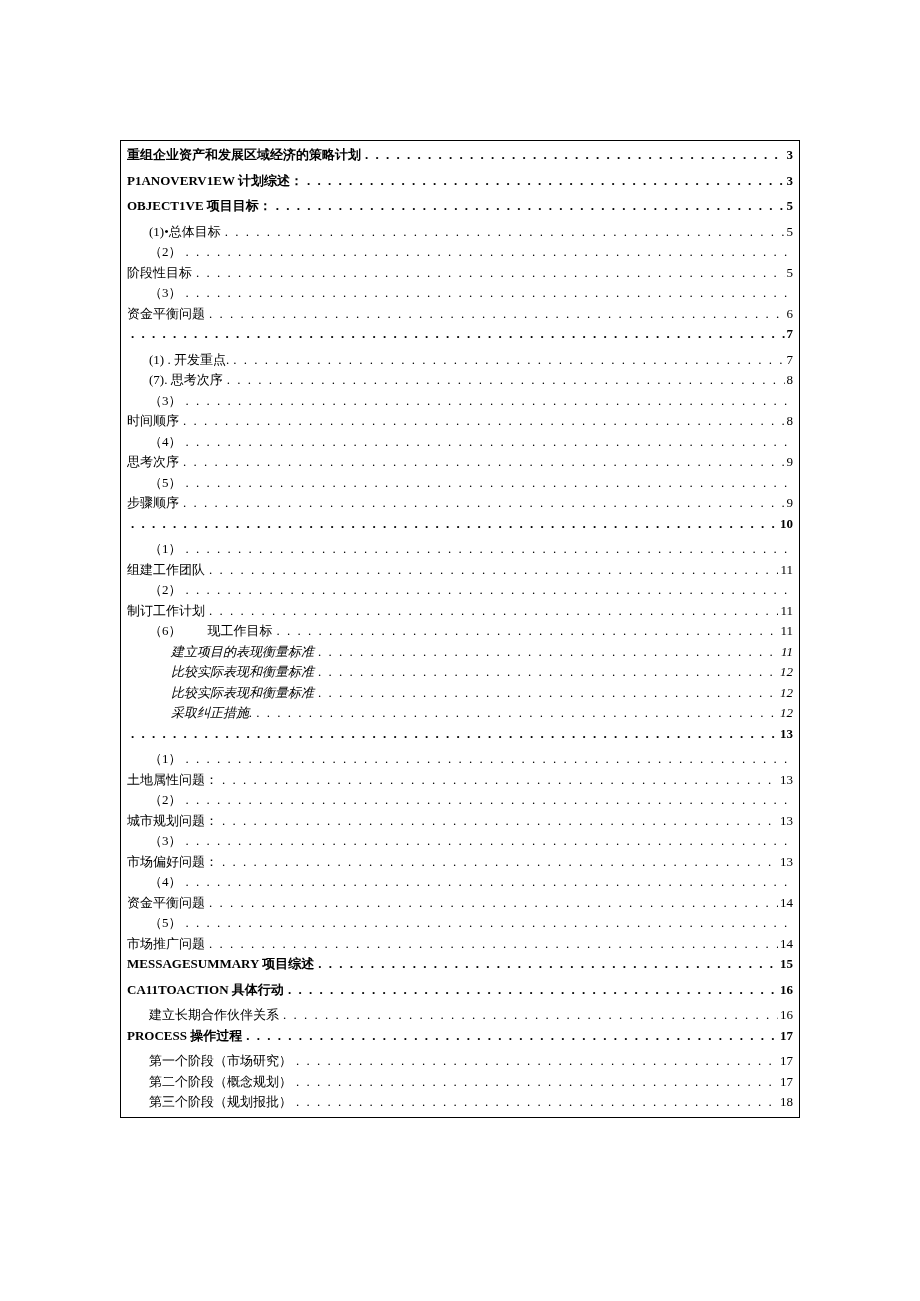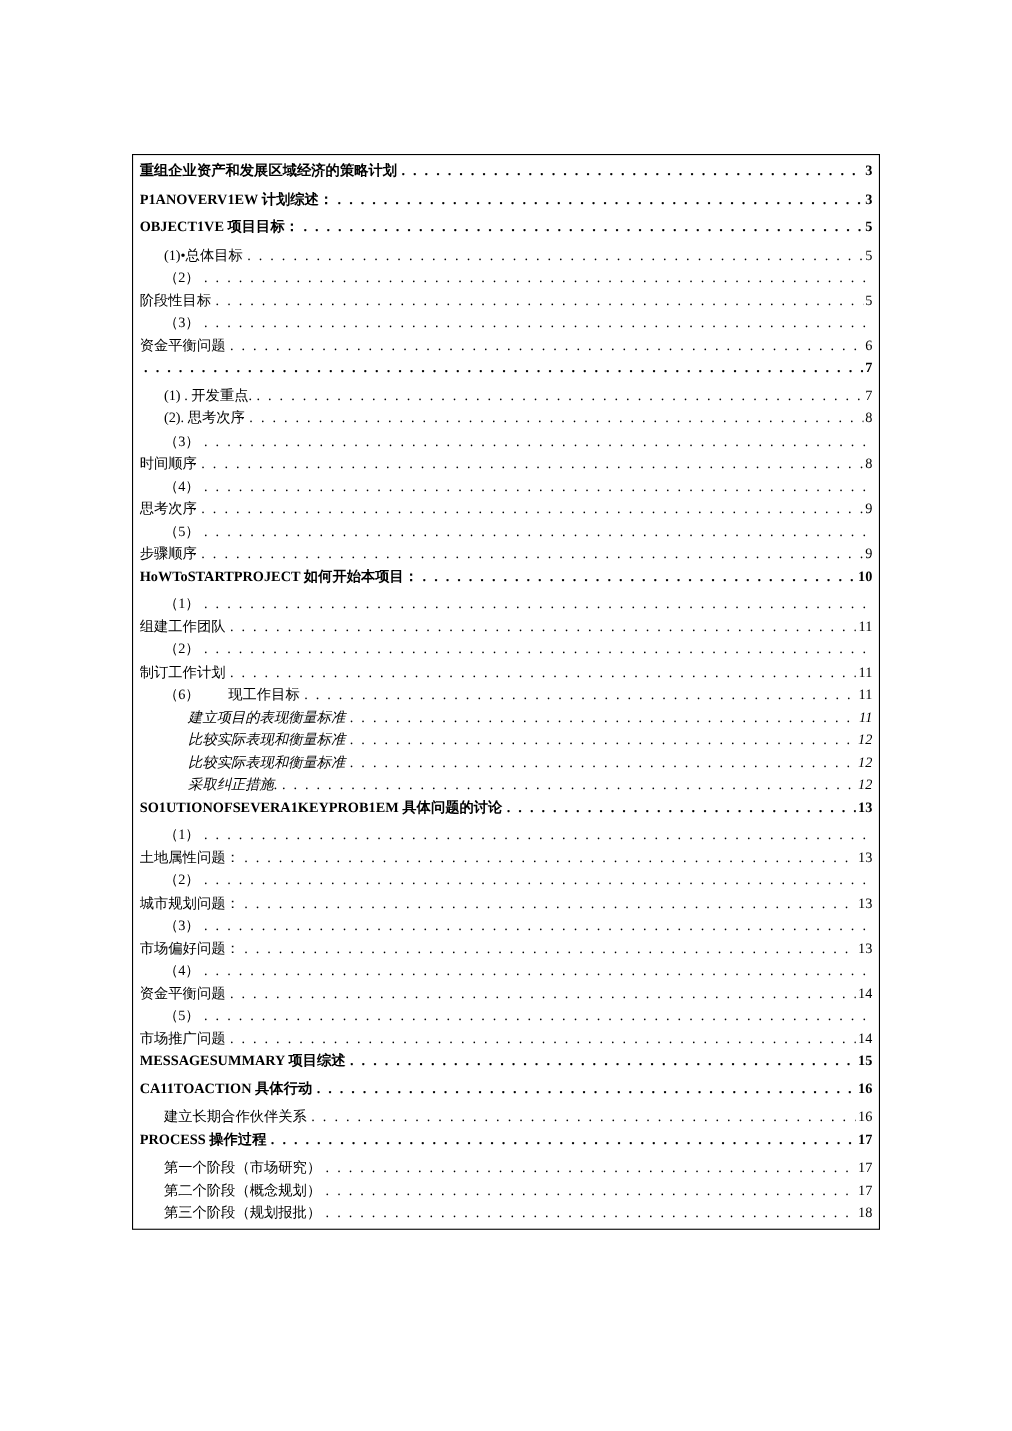--- a/index.html
+++ b/index.html
@@ -97,21 +97,21 @@
       <div class="toc-row lvl-0">
         <span class="toc-dots">. . . . . . . . . . . . . . . . . . . . . . . . . . . . . . . . . . . . . . . . . . . . . . . . . . . . . . . . . . . . . . . . . . . . . . . . . . . . . . . . . . . . . . . . . . . . . . . . . . . . . . . . . . . . . . . . . . . . . . . . . . . . . . . . . . . . . . . . . . . . . . . . . . . . . . . .</span>
         <span class="toc-page">7</span>
       </div>
       <div class="toc-row lvl-1">
         <span class="toc-label">(1) . 开发重点.</span>
         <span class="toc-dots">. . . . . . . . . . . . . . . . . . . . . . . . . . . . . . . . . . . . . . . . . . . . . . . . . . . . . . . . . . . . . . . . . . . . . . . . . . . . . . . . . . . . . . . . . . . . . . . . . . . . . . . . . . . . . . . . . . . . . . . . . . . . . . . . . . . . . . . . . . . . . . . . . . . . . . . .</span>
         <span class="toc-page">7</span>
       </div>
       <div class="toc-row lvl-1">
-        <span class="toc-label">(2). 思考次序</span>
+        <span class="toc-label">(7). 思考次序</span>
         <span class="toc-dots">. . . . . . . . . . . . . . . . . . . . . . . . . . . . . . . . . . . . . . . . . . . . . . . . . . . . . . . . . . . . . . . . . . . . . . . . . . . . . . . . . . . . . . . . . . . . . . . . . . . . . . . . . . . . . . . . . . . . . . . . . . . . . . . . . . . . . . . . . . . . . . . . . . . . . . . .</span>
         <span class="toc-page">8</span>
       </div>
       <div class="toc-row lvl-1">
         <span class="toc-label">（3）</span>
         <span class="toc-dots">. . . . . . . . . . . . . . . . . . . . . . . . . . . . . . . . . . . . . . . . . . . . . . . . . . . . . . . . . . . . . . . . . . . . . . . . . . . . . . . . . . . . . . . . . . . . . . . . . . . . . . . . . . . . . . . . . . . . . . . . . . . . . . . . . . . . . . . . . . . . . . . . . . . . . . . .</span>
       </div>
       <div class="toc-row lvl-1b">
         <span class="toc-label">时间顺序</span>
         <span class="toc-dots">. . . . . . . . . . . . . . . . . . . . . . . . . . . . . . . . . . . . . . . . . . . . . . . . . . . . . . . . . . . . . . . . . . . . . . . . . . . . . . . . . . . . . . . . . . . . . . . . . . . . . . . . . . . . . . . . . . . . . . . . . . . . . . . . . . . . . . . . . . . . . . . . . . . . . . . .</span>
@@ -129,21 +129,20 @@
       <div class="toc-row lvl-1">
         <span class="toc-label">（5）</span>
         <span class="toc-dots">. . . . . . . . . . . . . . . . . . . . . . . . . . . . . . . . . . . . . . . . . . . . . . . . . . . . . . . . . . . . . . . . . . . . . . . . . . . . . . . . . . . . . . . . . . . . . . . . . . . . . . . . . . . . . . . . . . . . . . . . . . . . . . . . . . . . . . . . . . . . . . . . . . . . . . . .</span>
       </div>
       <div class="toc-row lvl-1b">
         <span class="toc-label">步骤顺序</span>
         <span class="toc-dots">. . . . . . . . . . . . . . . . . . . . . . . . . . . . . . . . . . . . . . . . . . . . . . . . . . . . . . . . . . . . . . . . . . . . . . . . . . . . . . . . . . . . . . . . . . . . . . . . . . . . . . . . . . . . . . . . . . . . . . . . . . . . . . . . . . . . . . . . . . . . . . . . . . . . . . . .</span>
         <span class="toc-page">9</span>
       </div>
       <div class="toc-row lvl-0">
-        <span class="toc-label">HoWToSTARTPROJECT 如何开始本项目：</span>
         <span class="toc-dots">. . . . . . . . . . . . . . . . . . . . . . . . . . . . . . . . . . . . . . . . . . . . . . . . . . . . . . . . . . . . . . . . . . . . . . . . . . . . . . . . . . . . . . . . . . . . . . . . . . . . . . . . . . . . . . . . . . . . . . . . . . . . . . . . . . . . . . . . . . . . . . . . . . . . . . . .</span>
         <span class="toc-page">10</span>
       </div>
       <div class="toc-row lvl-1">
         <span class="toc-label">（1）</span>
         <span class="toc-dots">. . . . . . . . . . . . . . . . . . . . . . . . . . . . . . . . . . . . . . . . . . . . . . . . . . . . . . . . . . . . . . . . . . . . . . . . . . . . . . . . . . . . . . . . . . . . . . . . . . . . . . . . . . . . . . . . . . . . . . . . . . . . . . . . . . . . . . . . . . . . . . . . . . . . . . . .</span>
       </div>
       <div class="toc-row lvl-1b">
         <span class="toc-label">组建工作团队</span>
         <span class="toc-dots">. . . . . . . . . . . . . . . . . . . . . . . . . . . . . . . . . . . . . . . . . . . . . . . . . . . . . . . . . . . . . . . . . . . . . . . . . . . . . . . . . . . . . . . . . . . . . . . . . . . . . . . . . . . . . . . . . . . . . . . . . . . . . . . . . . . . . . . . . . . . . . . . . . . . . . . .</span>
@@ -177,21 +176,20 @@
         <span class="toc-label">比较实际表现和衡量标准</span>
         <span class="toc-dots">. . . . . . . . . . . . . . . . . . . . . . . . . . . . . . . . . . . . . . . . . . . . . . . . . . . . . . . . . . . . . . . . . . . . . . . . . . . . . . . . . . . . . . . . . . . . . . . . . . . . . . . . . . . . . . . . . . . . . . . . . . . . . . . . . . . . . . . . . . . . . . . . . . . . . . . .</span>
         <span class="toc-page">12</span>
       </div>
       <div class="toc-row lvl-2">
         <span class="toc-label">采取纠正措施.</span>
         <span class="toc-dots">. . . . . . . . . . . . . . . . . . . . . . . . . . . . . . . . . . . . . . . . . . . . . . . . . . . . . . . . . . . . . . . . . . . . . . . . . . . . . . . . . . . . . . . . . . . . . . . . . . . . . . . . . . . . . . . . . . . . . . . . . . . . . . . . . . . . . . . . . . . . . . . . . . . . . . . .</span>
         <span class="toc-page">12</span>
       </div>
       <div class="toc-row lvl-0">
-        <span class="toc-label">SO1UTIONOFSEVERA1KEYPROB1EM 具体问题的讨论</span>
         <span class="toc-dots">. . . . . . . . . . . . . . . . . . . . . . . . . . . . . . . . . . . . . . . . . . . . . . . . . . . . . . . . . . . . . . . . . . . . . . . . . . . . . . . . . . . . . . . . . . . . . . . . . . . . . . . . . . . . . . . . . . . . . . . . . . . . . . . . . . . . . . . . . . . . . . . . . . . . . . . .</span>
         <span class="toc-page">13</span>
       </div>
       <div class="toc-row lvl-1">
         <span class="toc-label">（1）</span>
         <span class="toc-dots">. . . . . . . . . . . . . . . . . . . . . . . . . . . . . . . . . . . . . . . . . . . . . . . . . . . . . . . . . . . . . . . . . . . . . . . . . . . . . . . . . . . . . . . . . . . . . . . . . . . . . . . . . . . . . . . . . . . . . . . . . . . . . . . . . . . . . . . . . . . . . . . . . . . . . . . .</span>
       </div>
       <div class="toc-row lvl-1b">
         <span class="toc-label">土地属性问题：</span>
         <span class="toc-dots">. . . . . . . . . . . . . . . . . . . . . . . . . . . . . . . . . . . . . . . . . . . . . . . . . . . . . . . . . . . . . . . . . . . . . . . . . . . . . . . . . . . . . . . . . . . . . . . . . . . . . . . . . . . . . . . . . . . . . . . . . . . . . . . . . . . . . . . . . . . . . . . . . . . . . . . .</span>

